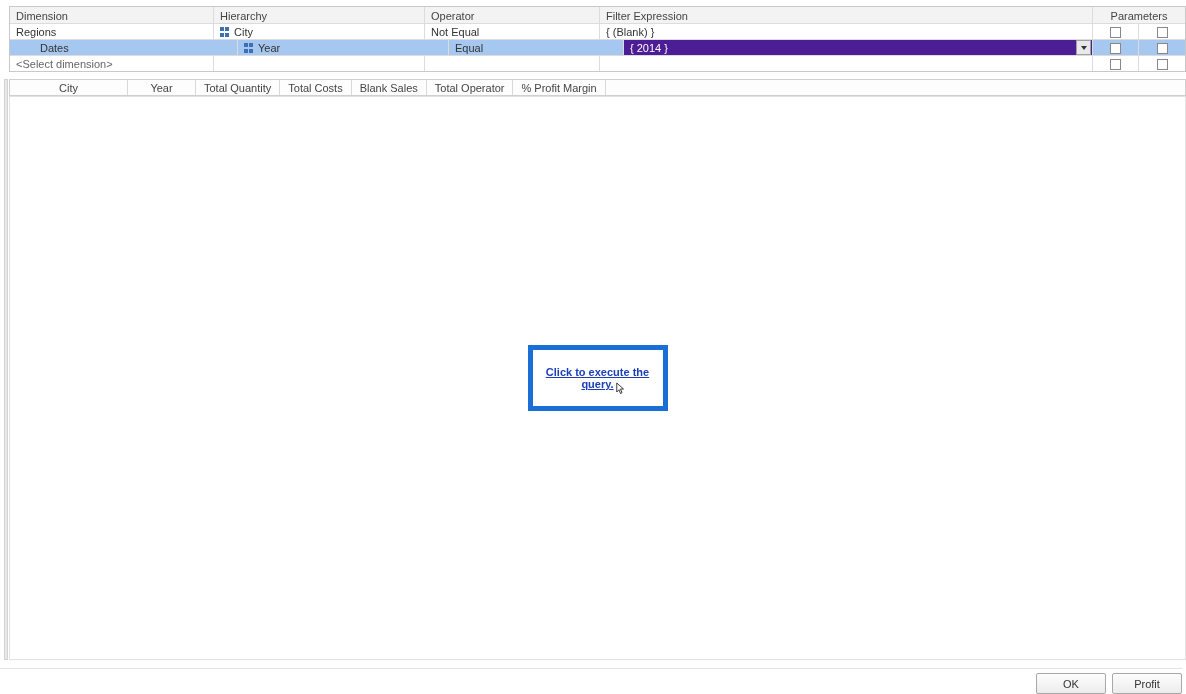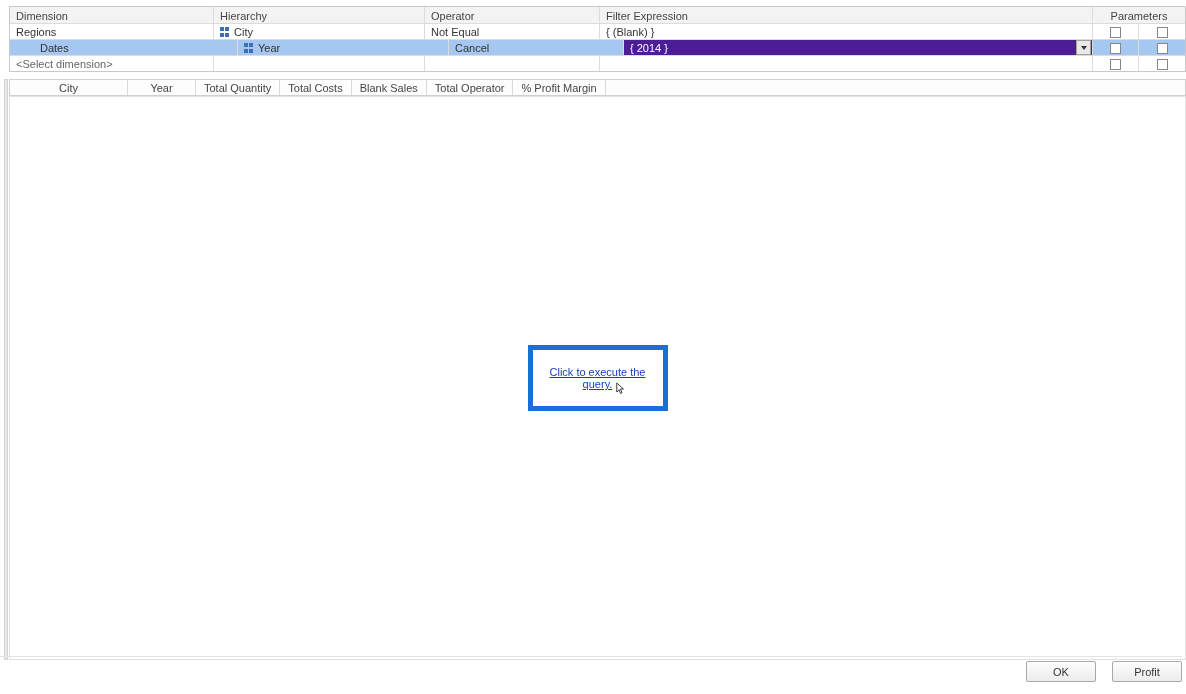--- a/index.html
+++ b/index.html
@@ -123,20 +123,21 @@
   .columns-strip .tab.wide { min-width: 118px; }
   .columns-strip .tab.med  { min-width: 68px; }
   .columns-strip .tab.small{ min-width: 56px; }
 
   
   .preview-area {
     position: absolute;
     left: 9px; top: 96px; right: 0; bottom: 34px;
     background: #fff;
     border: 1px solid #e2e2e2;
+    font-weight: bold;
   }
   .execute-box {
     position: absolute;
     left: 50%; top: 50%;
     transform: translate(-50%, -50%);
     width: 140px; height: 66px;
     border: 5px solid #1a6fd6;
     background: #fff;
     display: flex;
     align-items: center;
@@ -154,26 +155,26 @@
     position: absolute;
     left: 50%; top: 50%;
     transform: translate(15px, 3px);
     width: 12px; height: 16px;
     pointer-events: none;
   }
 
   
   .bottom-bar {
     position: absolute;
-    left: 0; right: 4px; bottom: 12px;
+    left: 0; right: 4px; bottom: 0;
     height: 26px;
     display: flex;
     justify-content: flex-end;
     align-items: center;
-    gap: 16px;
+    gap: 6px;
     padding-top: 4px;
     border-top: 1px solid #e3e3e3;
   }
   .btn {
     min-width: 70px; height: 21px;
     border: 1px solid #a8a8a8;
     background: linear-gradient(#fdfdfd,#ececec);
     font-size: 11px;
     color: #333;
     padding: 0 12px;
@@ -230,21 +231,21 @@
     <div class="fg-cell col-dim">Dates</div>
     <div class="fg-cell col-hier">
       <span class="hierarchy-icon">
           <span></span>
           <span></span>
           <span></span>
           <span></span>
         </span>
       <span>Year</span>
     </div>
-    <div class="fg-cell col-op">Cancel</div>
+    <div class="fg-cell col-op">Equal</div>
     <div class="fg-cell col-expr selected-expr">
       <span>{ 2014 }</span>
       <span class="dropdown-btn"></span>
     </div>
     <div class="fg-cell col-p1">
         <span class="checkbox"></span>
       </div>
     <div class="fg-cell col-p2">
         <span class="checkbox"></span>
       </div>

